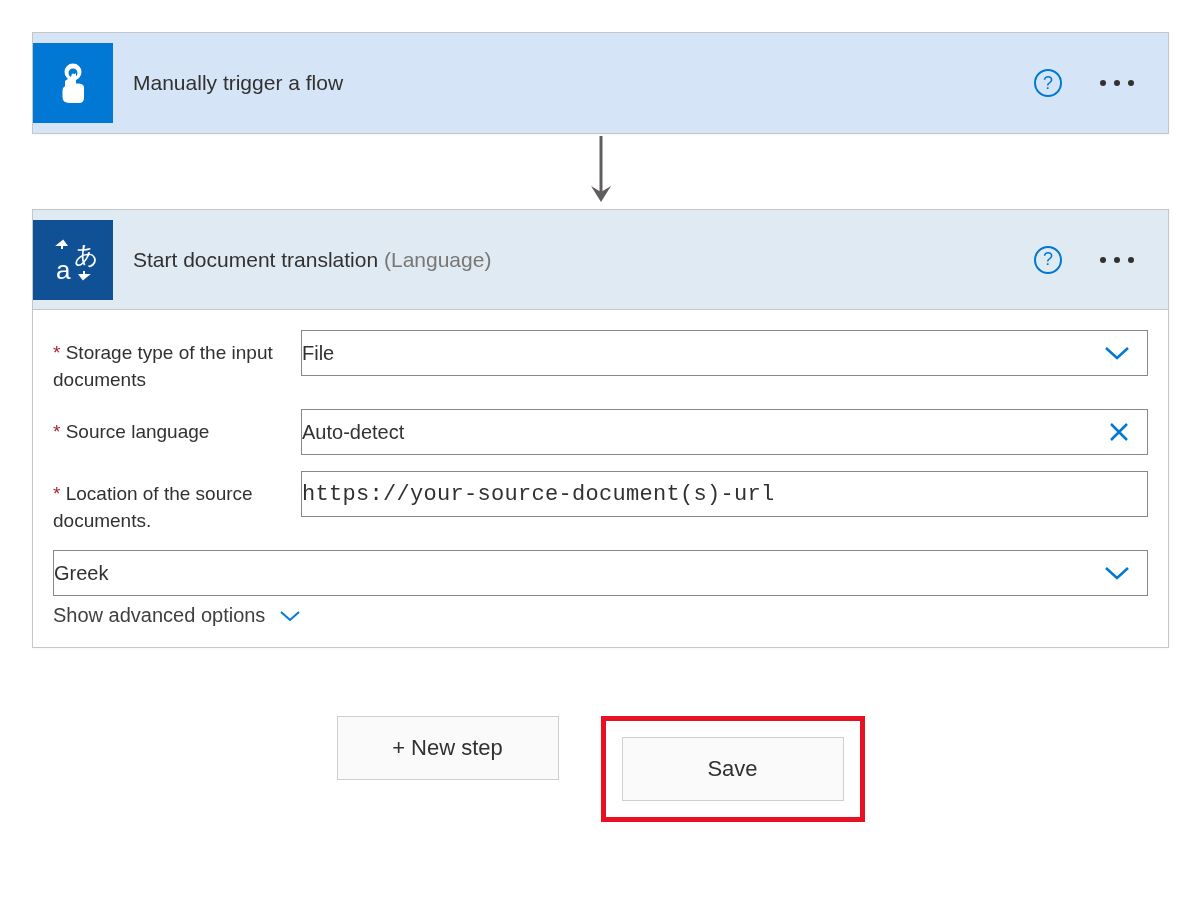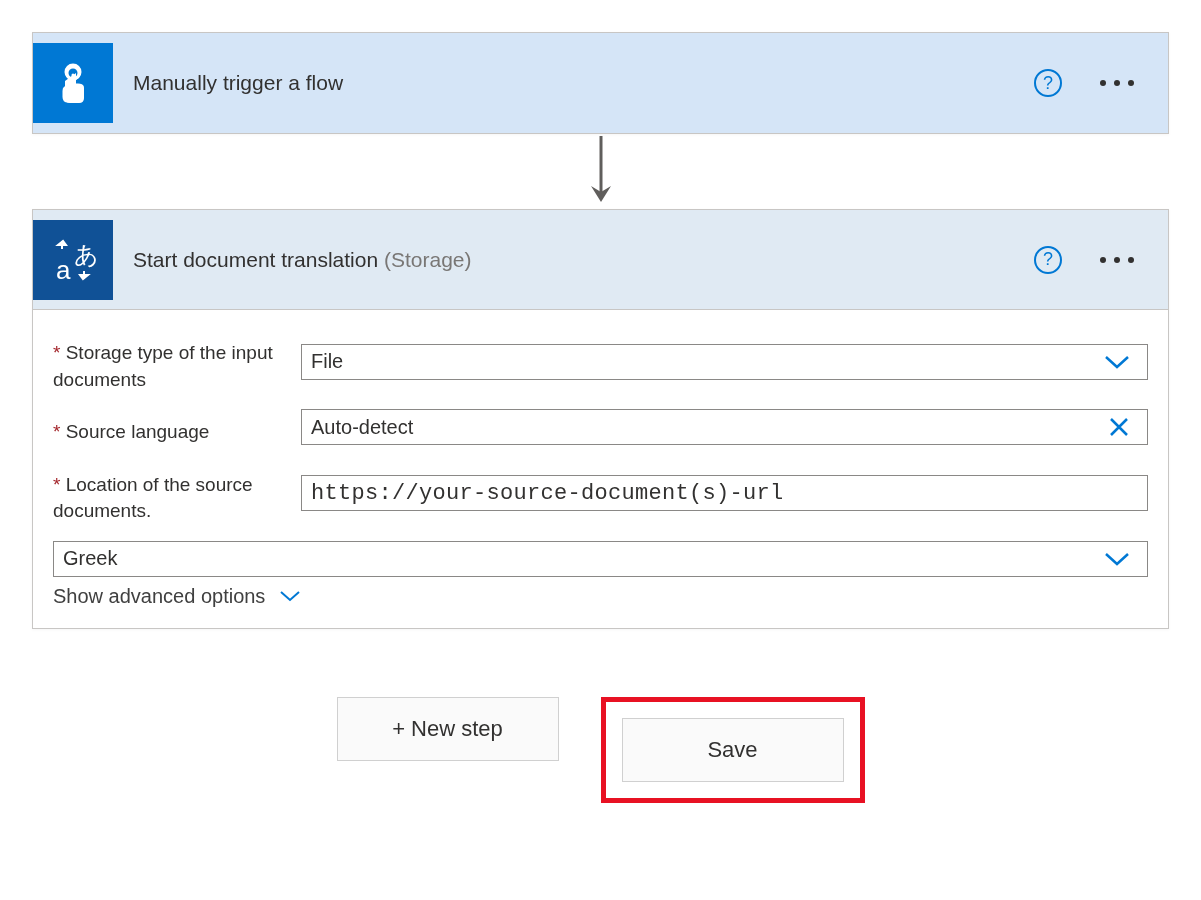--- a/index.html
+++ b/index.html
@@ -88,42 +88,42 @@
     justify-content: center;
     height: 75px;
     align-items: center;
   }
   .card-body {
     padding: 20px;
     background: #ffffff;
   }
   .form-row {
     display: flex;
-    align-items: center;
+    align-items: flex-start;
     margin-bottom: 16px;
   }
   .form-label {
     width: 248px;
     padding-top: 10px;
     font-size: 19px;
     color: #323130;
     line-height: 1.4;
   }
   .req {
     color: #a4262c;
   }
   .form-field {
     flex: 1;
     position: relative;
   }
   .select-box, .text-box {
     width: 100%;
-    height: 36px;
+    height: 46px;
     border: 1px solid #8a8886;
-    padding: 0 50px 0 9px;
+    padding: 0 50px 0 0;
     font-size: 20px;
     background: #ffffff;
     display: flex;
     align-items: center;
     color: #323130;
   }
   .text-box.mono {
     font-family: "Consolas", "Courier New", monospace;
     font-size: 22px;
     letter-spacing: 0.3px;
@@ -215,21 +215,21 @@
     <div class="icon-box darkblue">
       <svg width="50" height="50" viewBox="0 0 50 50">
         <text x="8" y="44" font-size="26" fill="#ffffff" font-family="sans-serif" font-weight="500">a</text>
         <text x="26" y="28" font-size="24" fill="#ffffff" font-family="sans-serif">あ</text>
         <path d="M10 10 L18 10 L15 6 Z M14 6 L14 14" stroke="#ffffff" stroke-width="2" fill="#ffffff"></path>
         <path d="M40 40 L32 40 L35 44 Z M36 44 L36 36" stroke="#ffffff" stroke-width="2" fill="#ffffff"></path>
       </svg>
     </div>
     <div class="header-title">
       <span>Start document translation</span>
-      <span class="preview-tag">(Storage)</span>
+      <span class="preview-tag">(Language)</span>
     </div>
     <div class="header-actions">
       <div class="help-circle">?</div>
       <div class="more-dots">
         <span></span>
           <span></span>
           <span></span>
       </div>
     </div>
   </div>

